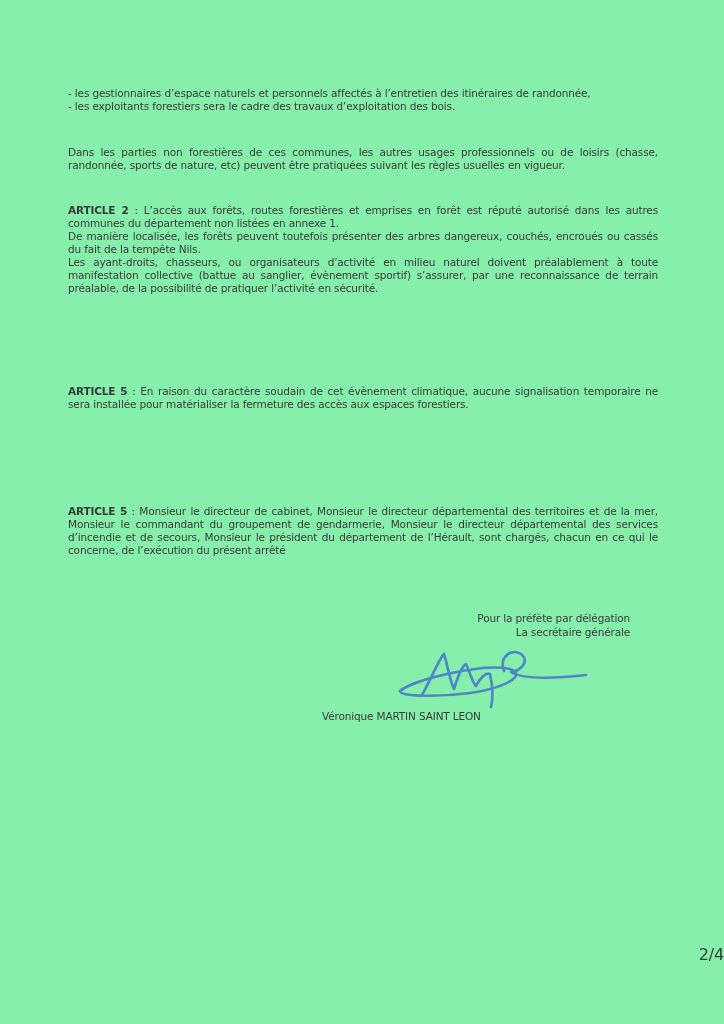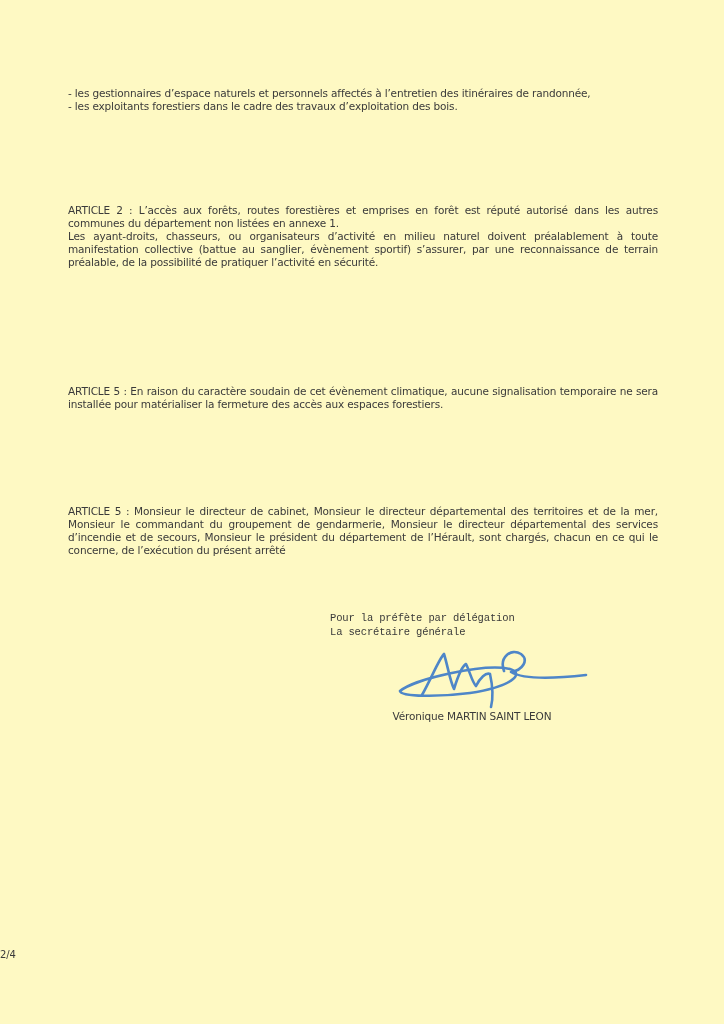--- a/index.html
+++ b/index.html
@@ -23,74 +23,74 @@
   .sec {
     position: absolute;
     left: 68px;
     width: 590px;
   }
   .para {
     margin: 0;
     text-align: justify;
   }
   .para strong {
-    font-weight: normal;
+    font-weight: bold;
   }
   .sig-block {
     position: absolute;
     left: 330px;
     top: 611px;
     width: 300px;
-    text-align: left;
+    text-align: right;
     line-height: 14px;
-    font-family: Liberation Mono, monospace;
   }
   .sig-ink {
     position: absolute;
     left: 392px;
     top: 645px;
     width: 200px;
     height: 68px;
   }
   .sig-ink path {
     fill: none;
     stroke-width: 2.6;
     stroke-linecap: round;
     stroke-linejoin: round;
   }
   .sig-name {
     position: absolute;
-    left: 312px;
+    left: 322px;
     top: 710px;
     width: 320px;
-    text-align: center;
   }
   .page-number {
     position: absolute;
     left: 0;
     top: 948px;
     width: 724px;
-    text-align: left;
-    font-size: 10px;
+    text-align: right;
+    font-size: 16px;
   }
 </style>
 </head>
 <body>
 
-<div class="page" style="color: rgb(58, 58, 58); background: #fef9c3;">
+<div class="page" style="color: rgb(58, 58, 58); background: #86efac;">
 
   <div class="sec" style="top:87px" id="intro-bullets">
       <p class="para">- les gestionnaires d’espace naturels et personnels affectés à l’entretien des itinéraires de randonnée,</p>
-      <p class="para">- les exploitants forestiers dans le cadre des travaux d’exploitation des bois.</p>
+      <p class="para">- les exploitants forestiers sera le cadre des travaux d’exploitation des bois.</p>
     </div>
 
+  <p class="sec para" style="top:146px">Dans les parties non forestières de ces communes, les autres usages professionnels ou de loisirs (chasse, randonnée, sports de nature, etc) peuvent être pratiquées suivant les règles usuelles en vigueur.</p>
 
   <div id="articles">
       <div class="sec" style="top: 204px;">
         <p class="para"><strong>ARTICLE 2</strong> : L’accès aux forêts, routes forestières et emprises en forêt est réputé autorisé dans les autres communes du département non listées en annexe 1.</p>
+        <p class="para">De manière localisée, les forêts peuvent toutefois présenter des arbres dangereux, couchés, encroués ou cassés du fait de la tempête Nils.</p>
         <p class="para">Les ayant-droits, chasseurs, ou organisateurs d’activité en milieu naturel doivent préalablement à toute manifestation collective (battue au sanglier, évènement sportif) s’assurer, par une reconnaissance de terrain préalable, de la possibilité de pratiquer l’activité en sécurité.</p>
       </div>
       <div class="sec" style="top: 385px;">
         <p class="para"><strong>ARTICLE 5</strong> : En raison du caractère soudain de cet évènement climatique, aucune signalisation temporaire ne sera installée pour matérialiser la fermeture des accès aux espaces forestiers.</p>
       </div>
       <div class="sec" style="top: 432px;">
       </div>
       <div class="sec" style="top: 505px;">
         <p class="para"><strong>ARTICLE 5</strong> : Monsieur le directeur de cabinet, Monsieur le directeur départemental des territoires et de la mer, Monsieur le commandant du groupement de gendarmerie, Monsieur le directeur départemental des services d’incendie et de secours, Monsieur le président du département de l’Hérault, sont chargés, chacun en ce qui le concerne, de l’exécution du présent arrêté</p>
       </div>

